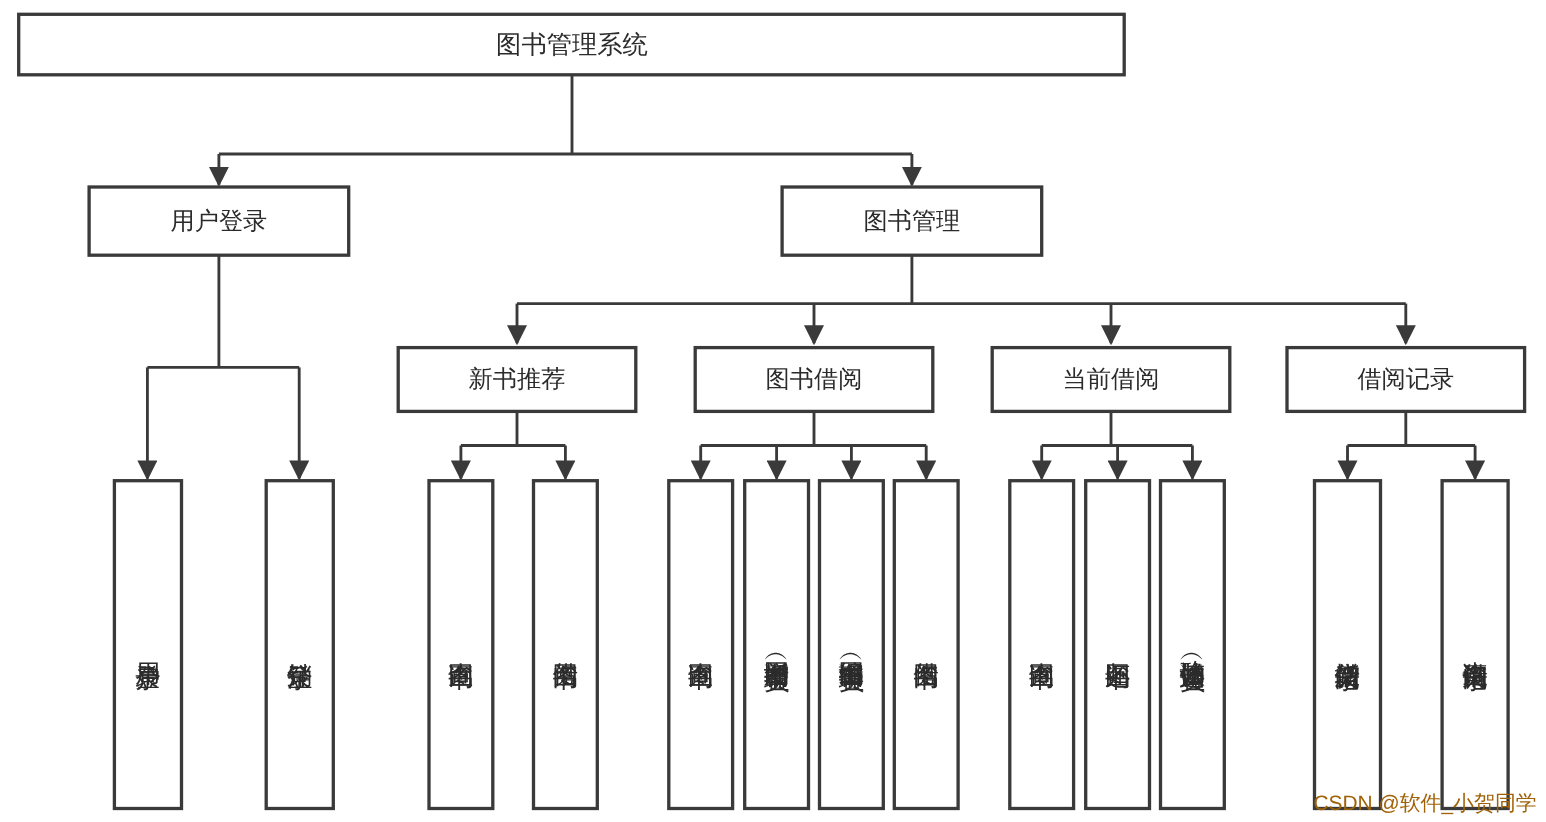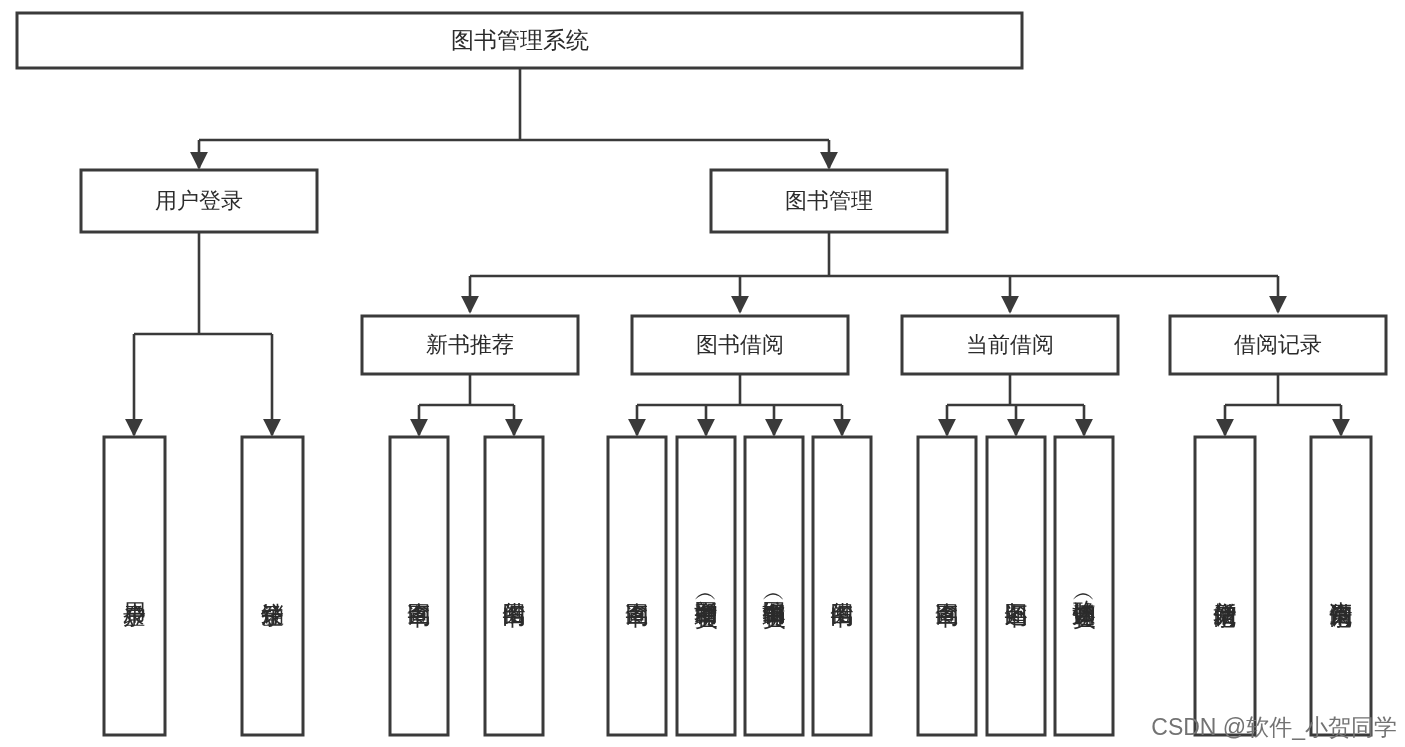--- a/index.html
+++ b/index.html
@@ -8,21 +8,21 @@
   svg#diagram-svg{position:absolute;left:0;top:0;width:1405px;height:747px;}
   .node-box{fill:#ffffff;stroke:#3a3a3a;stroke-width:3;}
   .link-line{stroke:#3a3a3a;stroke-width:2.6;fill:none;}
   .node-label{fill:#2b2b2b;font-family:"Liberation Sans","DejaVu Sans",sans-serif;font-size:22px;dominant-baseline:middle;text-anchor:middle;}
   .node-label-root{font-size:23px;}
   .vlabel{position:absolute;display:flex;align-items:center;justify-content:center;
           writing-mode:vertical-rl;text-orientation:upright;
           font-family:"Liberation Sans","DejaVu Sans",sans-serif;font-size:23px;color:#2b2b2b;
           letter-spacing:1px;line-height:1;white-space:nowrap;pointer-events:none;}
   .watermark{position:absolute;right:8px;bottom:4px;font-family:"Liberation Sans","DejaVu Sans",sans-serif;
-             font-size:23px;color:#737373;white-space:nowrap;margin-left:32px;}
+             font-size:19px;color:#a16207;white-space:nowrap;margin-left:32px;}
 </style>
 </head>
 <body>
 
 <div id="diagram-root">
 
   <svg id="diagram-svg" viewBox="0 0 1405 747">
     <defs>
       <marker id="arrow" viewBox="0 0 10 10" refX="9" refY="5" markerWidth="7" markerHeight="7" orient="auto-start-reverse">
         <path d="M 0 0 L 10 5 L 0 10 z" fill="#3a3a3a"></path>

